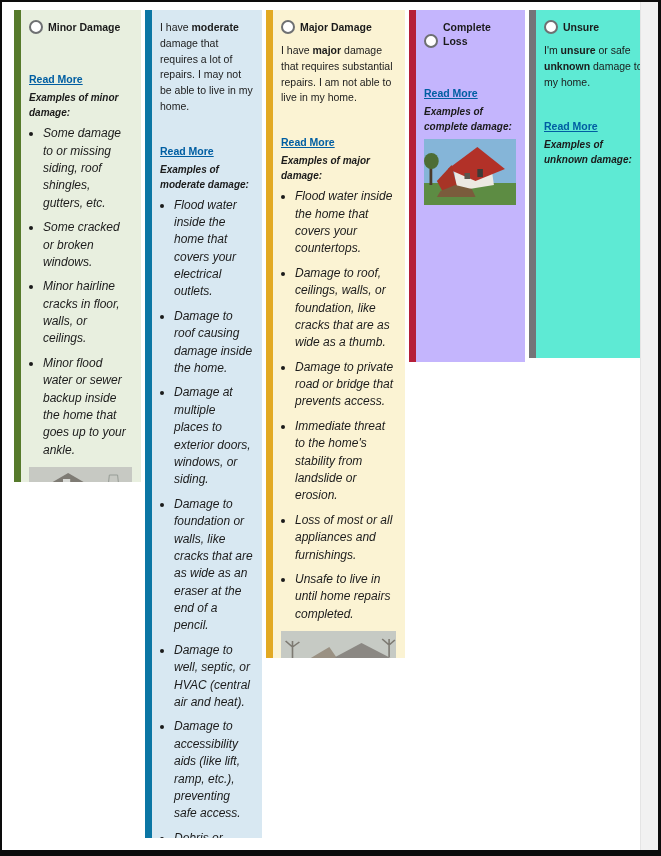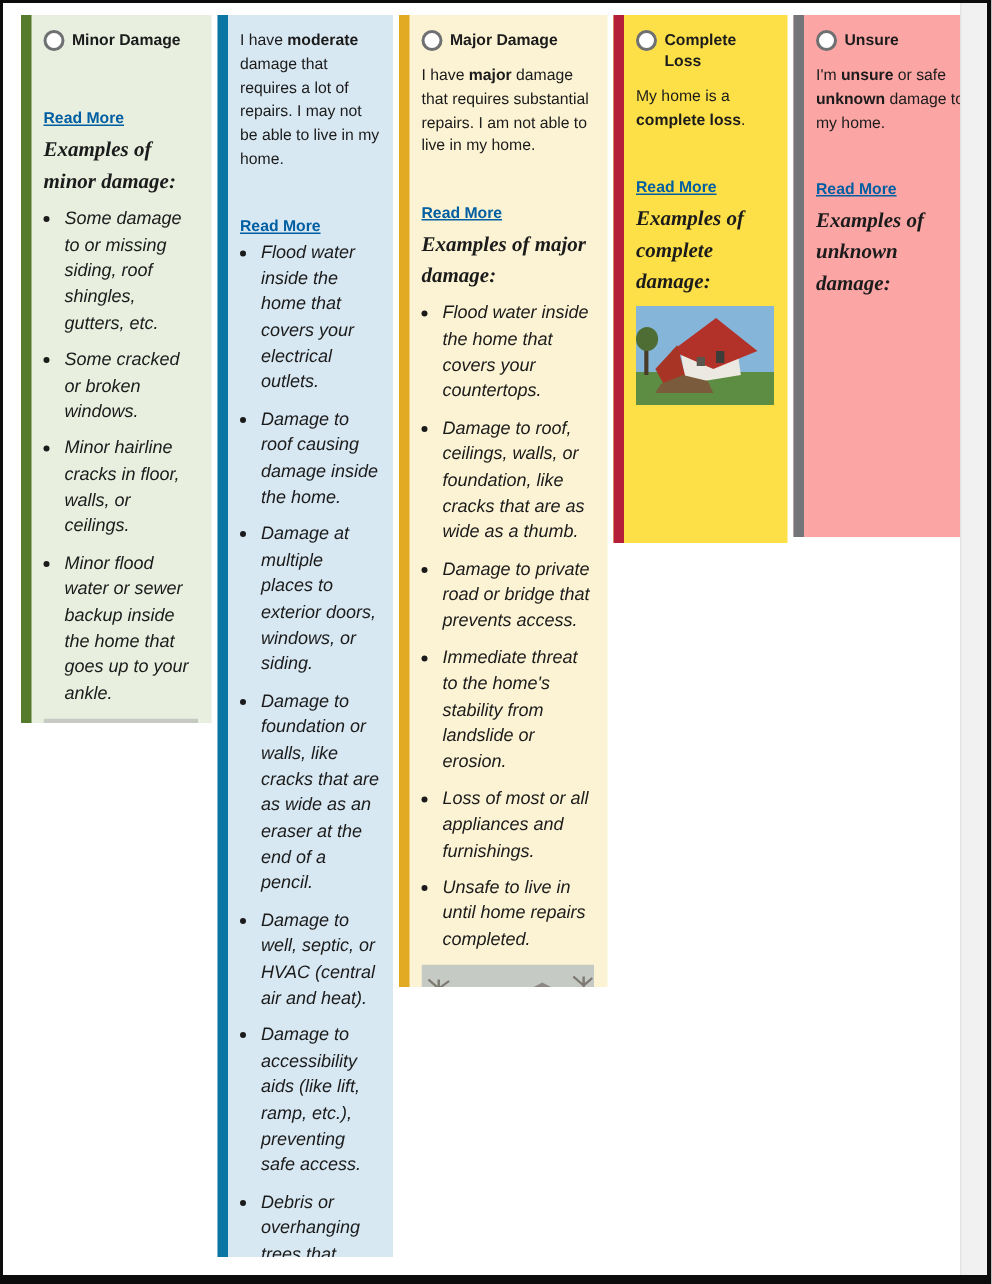--- a/index.html
+++ b/index.html
@@ -13,33 +13,33 @@
   .columns{position:absolute;left:12px;top:8px;display:flex;gap:4px;align-items:flex-start;}
   .card{
     box-sizing:border-box;border-left:7px solid #999;
     padding:10px 9px 12px 8px;overflow:hidden;color:#1b1b1b;
   }
   .c0{width:127px;height:472px;}
   .c1{width:117px;height:828px;}
   .c2{width:139px;height:648px;}
   .c3{width:116px;height:352px;}
   .c4{width:129px;height:348px;}
-  .card-head{display:flex;align-items:flex-start;margin-bottom:9px;}
+  .card-head{display:flex;align-items:flex-end;margin-bottom:9px;}
   .radio{
     flex:none;width:14px;height:14px;border-radius:50%;
     background:#fff;border:2px solid #6e7072;margin-right:5px;margin-top:0;
     cursor:pointer;box-sizing:border-box;display:inline-block;
   }
   .card-title{font-weight:bold;font-size:10.5px;line-height:1.35;cursor:pointer;}
   .desc{margin:0;font-size:10.5px;line-height:1.5;}
   .read-more{
     display:inline-block;margin-top:30px;margin-bottom:3px;
     font-size:10.5px;font-weight:bold;text-decoration:underline;color:#005ea2;cursor:pointer;
   }
-  .examples-heading{margin:2px 0 5px 0;font-size:14px;font-weight:bold;font-style:italic;line-height:1.5;font-family:Liberation Serif, serif;}
+  .examples-heading{margin:2px 0 5px 0;font-size:10px;font-weight:bold;font-style:italic;line-height:1.5;}
   ul.examples{margin:0 0 8px 0;padding-left:14px;list-style-type:disc;}
   ul.examples li{font-size:12px;font-style:italic;line-height:1.45;margin-bottom:7px;}
   .photo{display:block;width:100%;height:66px;}
 </style>
 </head>
 <body>
 
 <div class="frame">
 
   <div class="columns" role="radiogroup">
@@ -68,20 +68,21 @@
         <rect x="45" y="28" width="8" height="8" fill="#d9dbd7"></rect>
         <rect x="33" y="12" width="7" height="7" fill="#d9dbd7"></rect>
         <rect x="40" y="42" width="6" height="7" fill="#3e5a44"></rect>
         <ellipse cx="15" cy="47" rx="5" ry="3" fill="#4e6b3e"></ellipse>
       </svg>
     </section>
 
     <section class="card c1" style="border-left-color: rgb(11, 118, 164); background-color: rgb(216, 232, 242);">
       <p class="desc"><span>I have </span><b>moderate</b><span> damage that requires a lot of repairs. I may not be able to live in my home.</span></p>
       <a href="#" class="read-more" style="color: rgb(0, 94, 162);">Read More</a>
+      <p class="examples-heading">Examples of moderate damage:</p>
       <ul class="examples">
           <li>Flood water inside the home that covers your electrical outlets.</li>
           <li>Damage to roof causing damage inside the home.</li>
           <li>Damage at multiple places to exterior doors, windows, or siding.</li>
           <li>Damage to foundation or walls, like cracks that are as wide as an eraser at the end of a pencil.</li>
           <li>Damage to well, septic, or HVAC (central air and heat).</li>
           <li>Damage to accessibility aids (like lift, ramp, etc.), preventing safe access.</li>
           <li>Debris or overhanging trees that prevents safe broken.</li>
           <li>Damage to or loss of some household appliances or furnishings.</li>
         </ul>
@@ -113,43 +114,42 @@
         <rect x="54" y="32" width="9" height="9" fill="#3f4a52"></rect>
         <rect x="76" y="32" width="9" height="9" fill="#3f4a52"></rect>
         <polygon points="4,42 42,16 48,26 16,50" fill="#9a9183"></polygon>
         <polygon points="2,50 8,38 22,34 34,40 40,50" fill="#b5a78c"></polygon>
         <circle cx="12" cy="46" r="1.6" fill="#e8e4da"></circle>
         <circle cx="22" cy="44" r="1.4" fill="#6e6558"></circle>
         <circle cx="30" cy="47" r="1.6" fill="#e8e4da"></circle>
       </svg>
     </section>
 
-    <section class="card c3" style="border-left-color: rgb(181, 30, 56); background-color: #fde047;">
+    <section class="card c3" style="border-left-color: rgb(181, 30, 56); background-color: #c4b5fd;">
       <div class="card-head">
         <span class="radio" role="radio" aria-checked="false"></span>
         <span class="card-title">Complete Loss</span>
       </div>
-      <p class="desc"><span>My home is a </span><b>complete loss</b><span>.</span></p>
       <a href="#" class="read-more" style="color: rgb(0, 94, 162);">Read More</a>
       <p class="examples-heading">Examples of complete damage:</p>
       <svg class="photo" viewBox="0 0 100 66" preserveAspectRatio="none" role="img" aria-label="White house with red roof completely collapsed and tilted">
         <rect x="0" y="0" width="100" height="66" fill="#85b5d8"></rect>
         <rect x="0" y="44" width="100" height="22" fill="#5d8c43"></rect>
         <rect x="6" y="26" width="3" height="20" fill="#4a3a28"></rect>
         <circle cx="8" cy="22" r="8" fill="#4d6d35"></circle>
         <polygon points="32,28 72,20 76,46 36,52" fill="#ece9e2"></polygon>
         <polygon points="26,30 58,8 88,30 56,42" fill="#b23128"></polygon>
         <polygon points="14,42 30,26 36,48 20,52" fill="#a83426"></polygon>
         <rect x="58" y="30" width="6" height="8" fill="#3c3c38"></rect>
         <rect x="44" y="34" width="6" height="6" fill="#5a564e"></rect>
         <polygon points="18,52 34,46 52,50 56,58 14,58" fill="#7a5c3c"></polygon>
       </svg>
     </section>
 
-    <section class="card c4" style="border-left-color: rgb(116, 117, 120); background-color: #fca5a5;">
+    <section class="card c4" style="border-left-color: rgb(116, 117, 120); background-color: #5eead4;">
       <div class="card-head">
         <span class="radio" role="radio" aria-checked="false"></span>
         <span class="card-title">Unsure</span>
       </div>
       <p class="desc"><span>I'm </span><b>unsure</b><span> or safe </span><b>unknown</b><span> damage to my home.</span></p>
       <a href="#" class="read-more" style="color: rgb(0, 94, 162);">Read More</a>
       <p class="examples-heading">Examples of unknown damage:</p>
     </section>
 
   </div>

